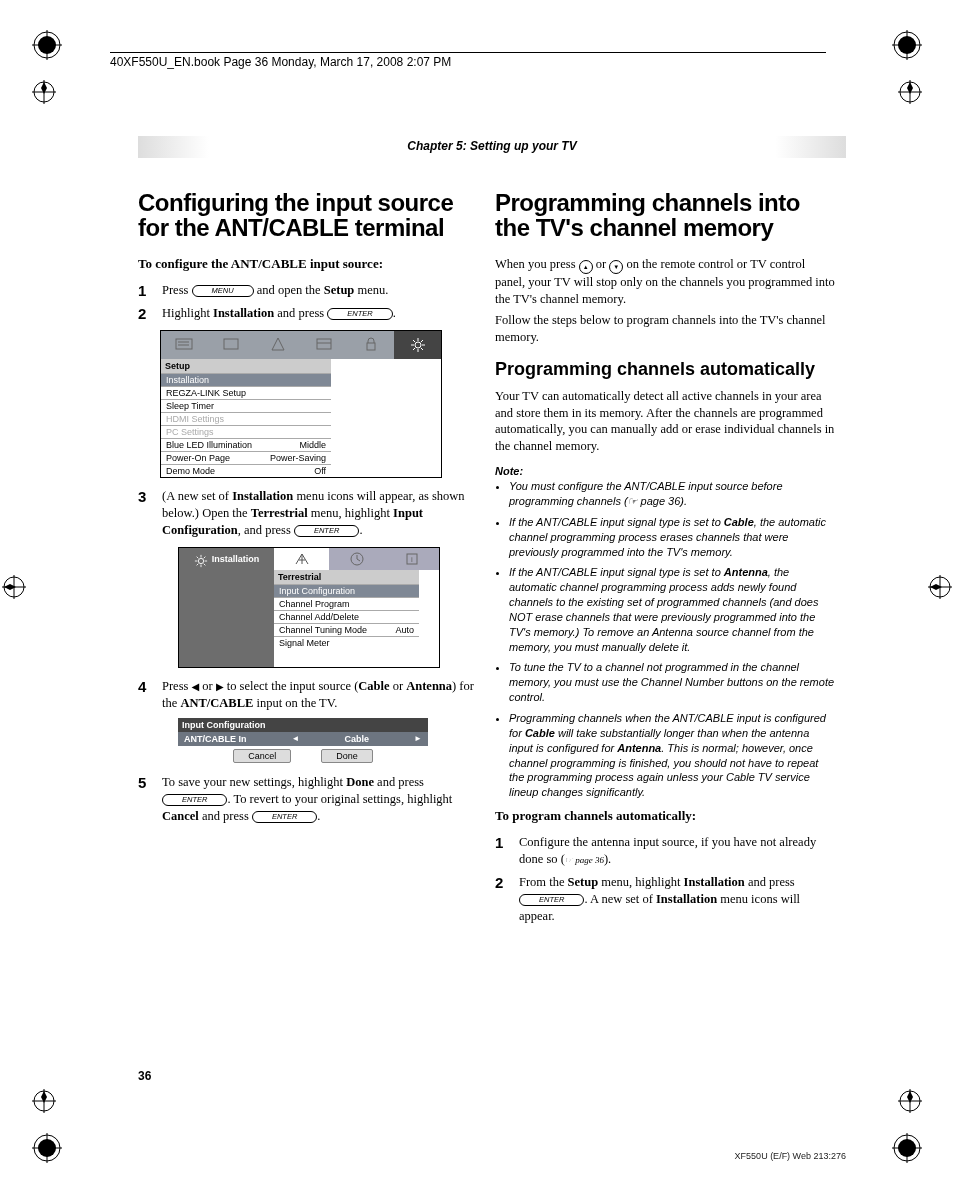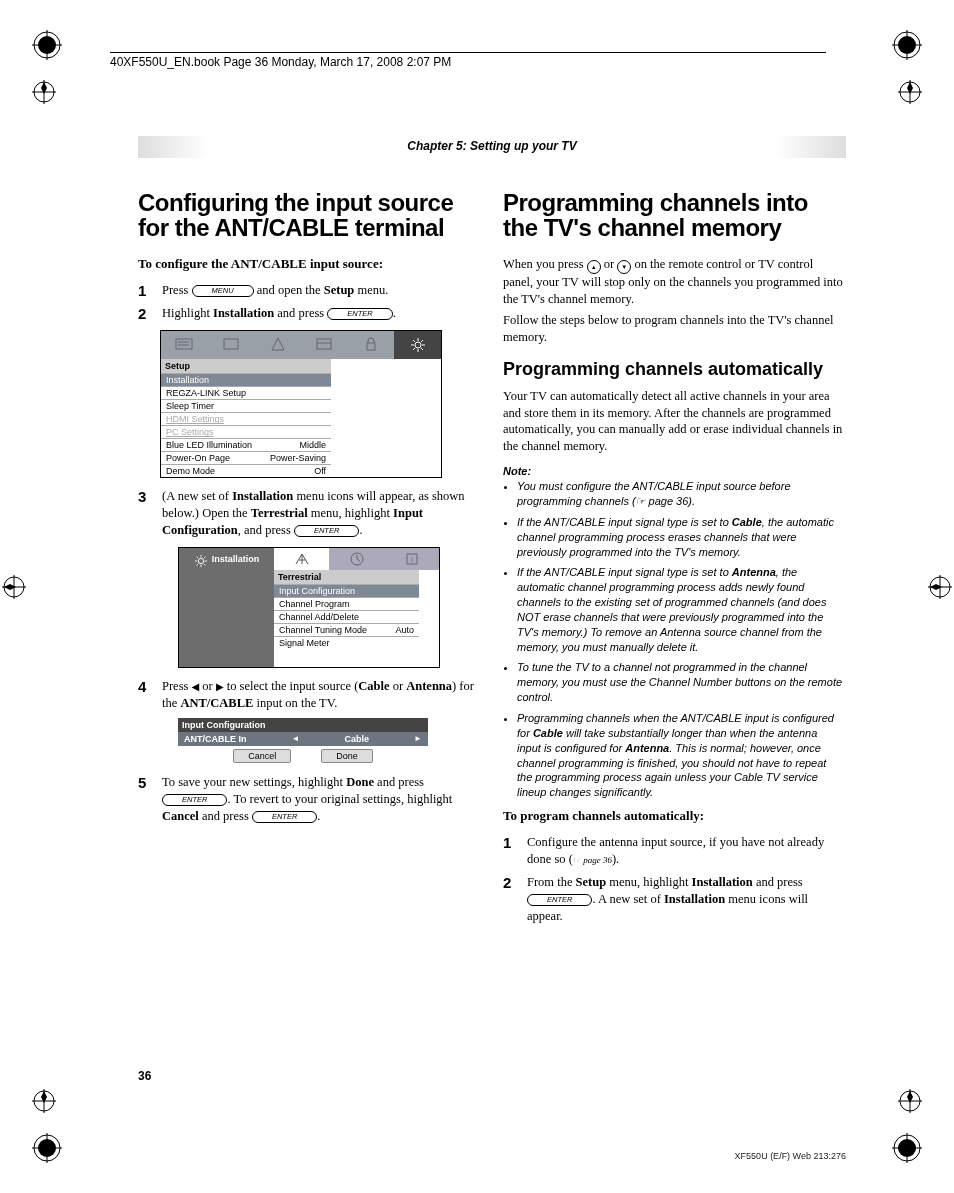--- a/index.html
+++ b/index.html
@@ -46,21 +46,21 @@
     font: italic bold 12px Arial, sans-serif;
     background: linear-gradient(to right, #ddd 0%, #fff 10%, #fff 90%, #ddd 100%);
     padding: 3px 0 5px;
   }
   .content {
     position: absolute;
     top: 190px;
     left: 138px;
     width: 706px;
     display: flex;
-    gap: 24px;
+    gap: 16px;
   }
   .col { width: 341px; }
   h1 {
     font: bold 24px/1.05 Arial, sans-serif;
     margin: 0 0 16px 0;
     letter-spacing: -0.5px;
   }
   h2.sub {
     font: bold 18px/1.1 Arial, sans-serif;
     margin: 14px 0 8px 0;
@@ -133,21 +133,21 @@
     font-size:9px;
   }
   .menu-row {
     display:flex;
     justify-content:space-between;
     padding:1px 5px;
     border-top:0.5px solid #aaa;
     background:#fff;
   }
   .menu-row.hl { background:#7f8895; color:#fff; }
-  .menu-row.dim { color:#aaa;text-decoration:underline; }
+  .menu-row.dim { color:#aaa; }
   .install-layout { display:flex; }
   .install-side {
     width:95px;
     background:#6d6d6d;
     color:#fff;
     font: bold 9px Arial,sans-serif;
     display:flex;
     align-items:flex-start;
     justify-content:center;
     padding-top:6px;

